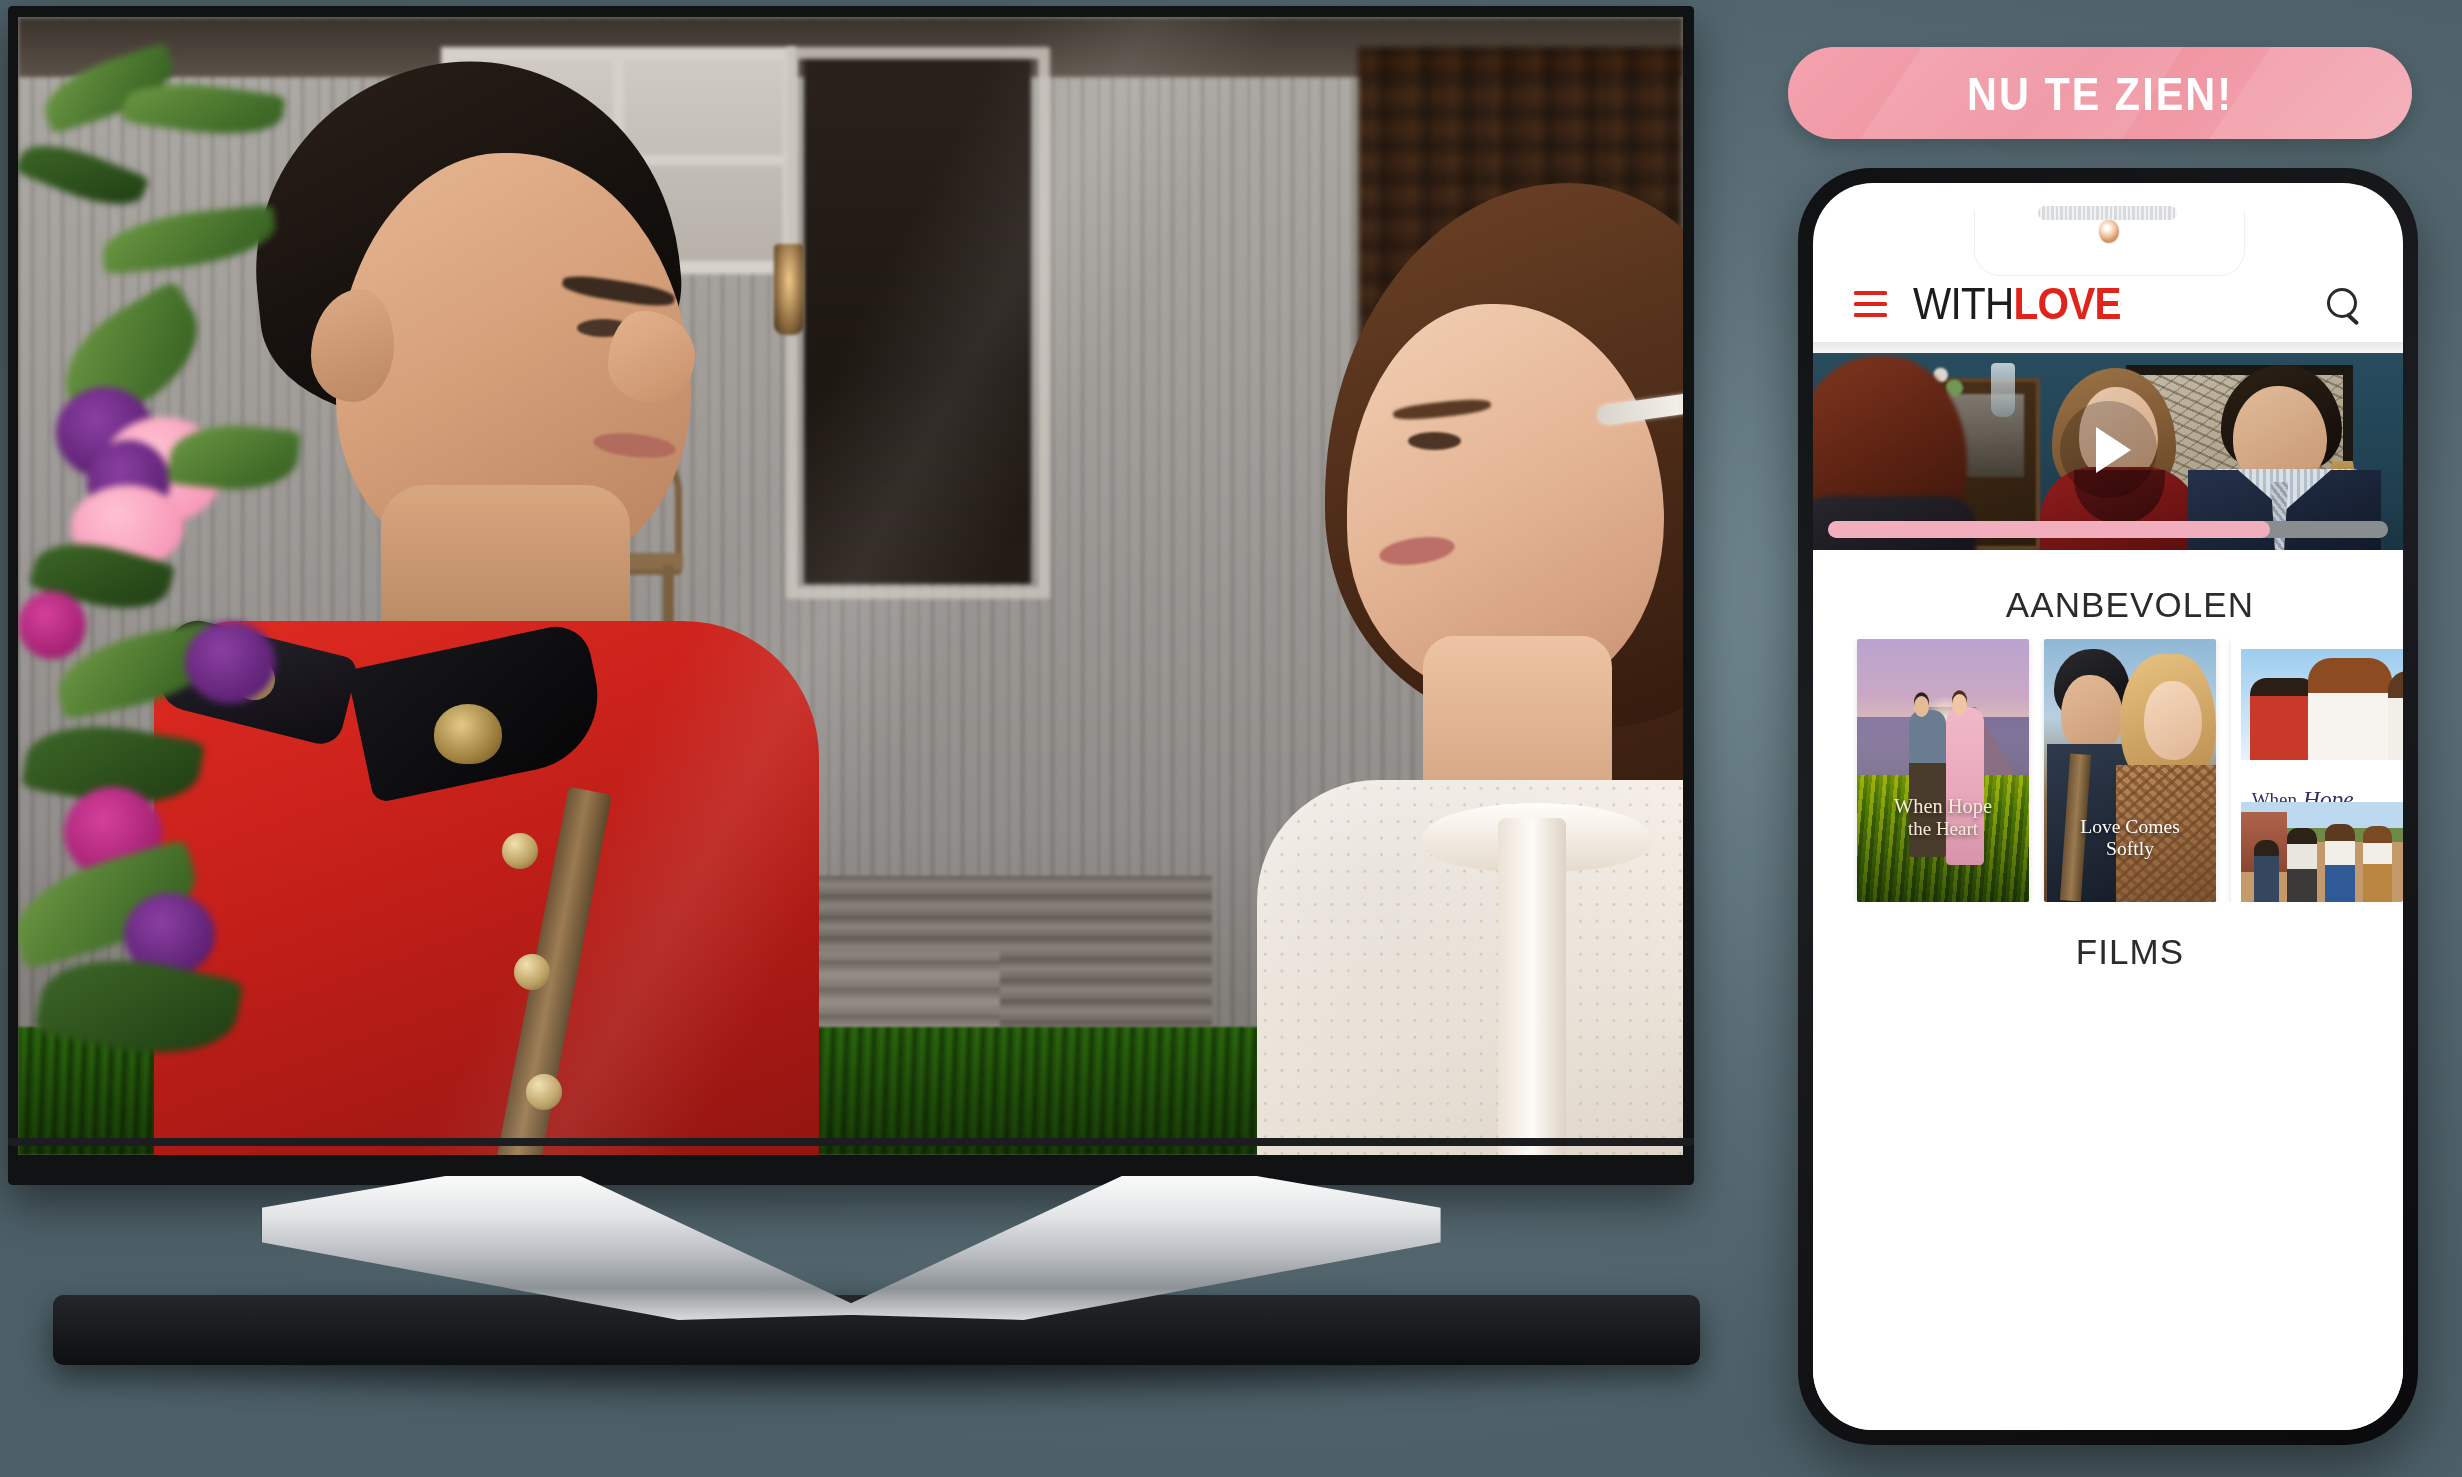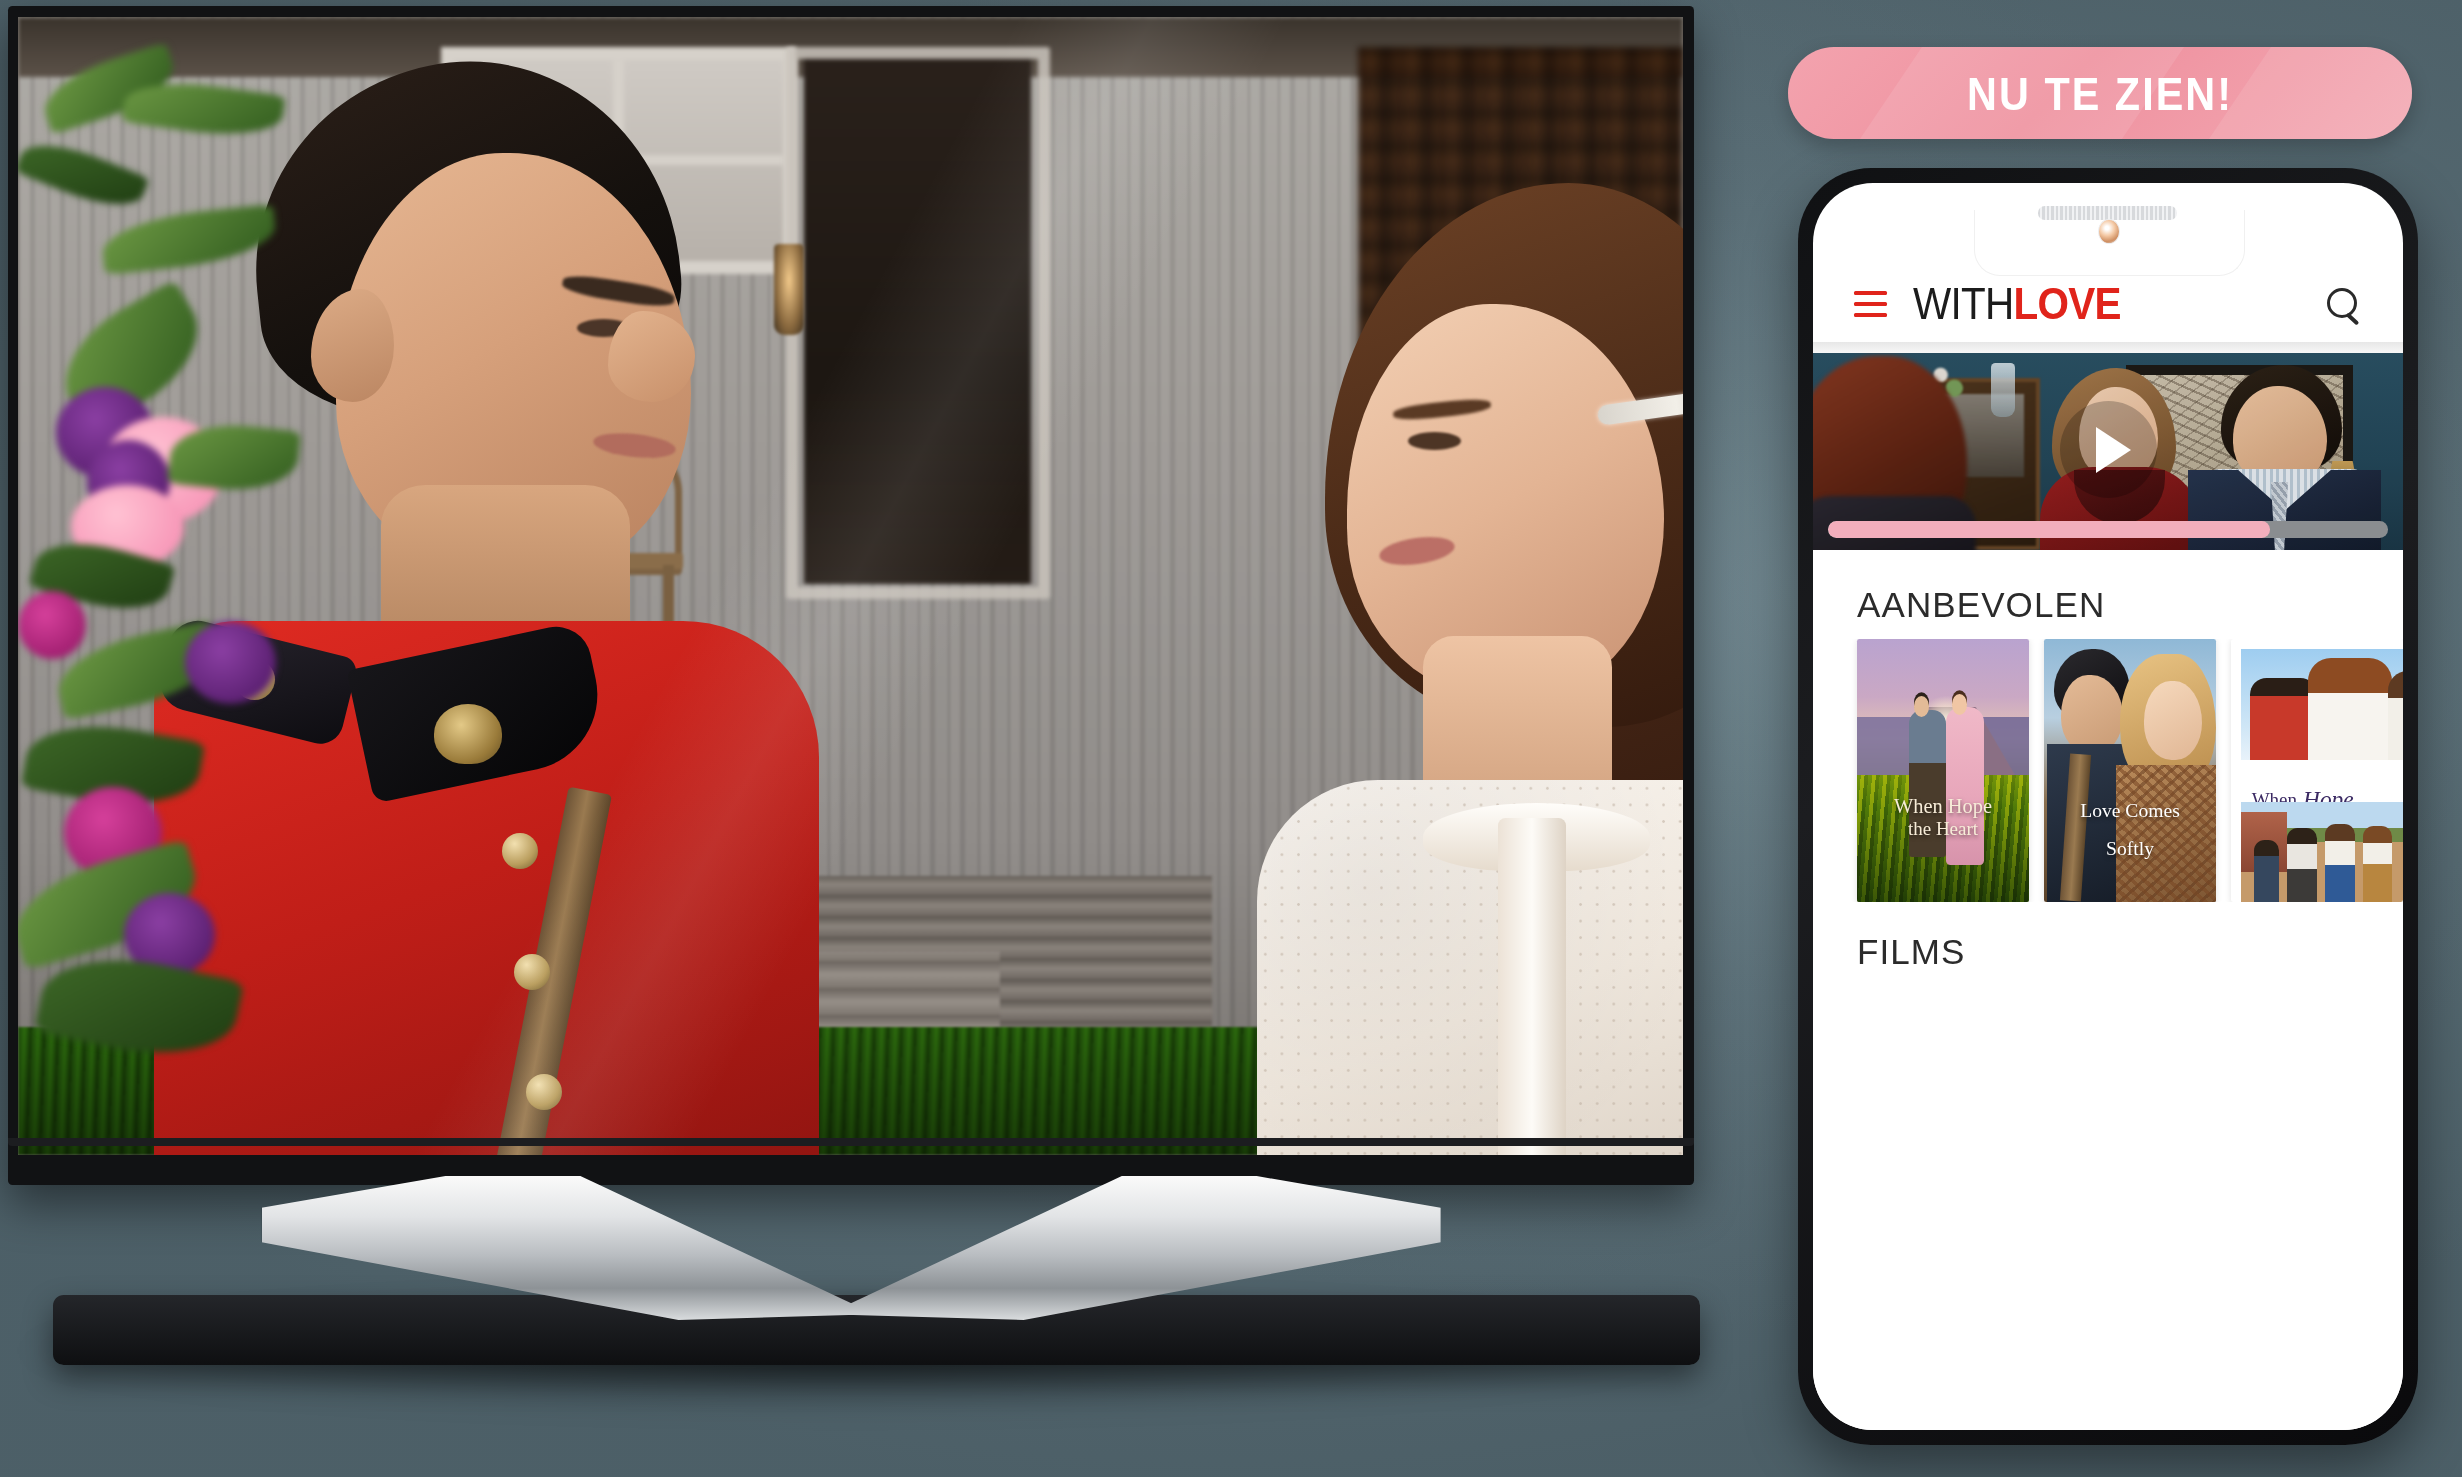--- a/index.html
+++ b/index.html
@@ -515,21 +515,21 @@
     height:100%;background:#f2aebc;border-radius:8.3px;
   }
 
   
   .content{
     position:absolute;left:0;top:367px;width:100%;bottom:0;background:#fff;
     padding:35px 0 0 0;box-sizing:border-box;z-index:3;
   }
   .section-title{
     font-size:35px;letter-spacing:1.1px;color:#2b2b2b;font-weight:300;
-    margin:0 0 13.6px 44px;font-family:"Liberation Sans",sans-serif;
+    margin:0 0 13.6px 44px;font-family:"Liberation Sans",sans-serif;text-align:center;
   }
   .rail{
     display:flex;gap:15px;padding-left:44px;overflow:hidden;
   }
   .card{
     flex:0 0 auto;width:172px;height:263px;border-radius:2.3px;overflow:hidden;
     position:relative;background:#ddd;box-shadow:0 1.5px 6px rgba(0,0,0,.12);cursor:pointer;
   }
   .card.films{height:231px;}
   .card-title{
@@ -615,21 +615,21 @@
     border-radius:46% 48% 46% 48%/52% 54% 48% 46%;
   }
   .p-lcs .wom-b{
     position:absolute;right:0;top:48%;width:58%;height:52%;
     background:
       repeating-linear-gradient(42deg, rgba(120,70,35,.55) 0 3.8px, transparent 3.8px 8.3px),
       repeating-linear-gradient(-42deg, rgba(90,50,25,.45) 0 3px, transparent 3px 9px),
       linear-gradient(160deg,#b98a5a,#7d5633);
   }
   .p-lcs .card-title{bottom:16%;font-size:19.6px;}
-  .p-lcs .card-title .l2{display:block;font-size:19.6px;margin-top:18px;}
+  .p-lcs .card-title .l2{display:block;font-size:19.6px;margin-top:2px;}
 
   
   .p-whc{background:#ffffff;}
   .p-whc .top{
     position:absolute;left:6%;top:4%;right:-28%;height:42%;
     background:linear-gradient(180deg,#9ecdf0 0%,#cfe6f6 70%,#e8f2fa 100%);
     overflow:hidden;
   }
   .p-whc .top .f1{
     position:absolute;left:4%;bottom:0;width:32%;height:74%;

